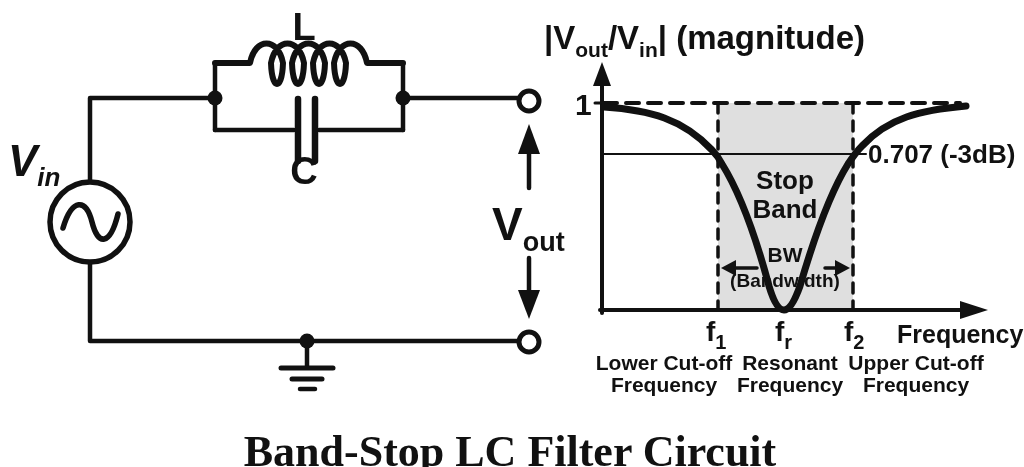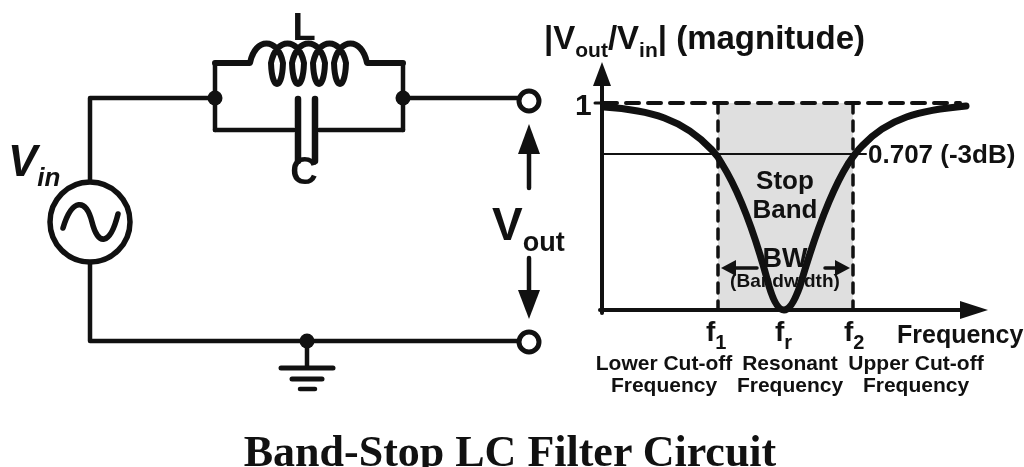--- a/index.html
+++ b/index.html
@@ -109,21 +109,21 @@
   <div class="lbl" style="left:492px;top:197px;text-align:center;"><span class="vout-main">V</span><span class="vout-sub sub">out</span></div>
 
   <div class="lbl gt" style="left:544px;top:19px;"><span>|V</span><span class="s">out</span><span>/V</span><span class="s">in</span><span>|</span><span> (magnitude)</span></div>
 
   <div class="lbl" style="left:575px;top:88px;font-size:30px;">1</div>
 
   <div class="lbl" style="left:868px;top:139px;font-size:26px;">0.707 (-3dB)</div>
 
   <div class="lbl center" style="left:720px;top:166px;width:130px;font-size:26px;line-height:29px;"><span>Stop</span><br><span>Band</span></div>
 
-  <div class="lbl center" style="left:745px;top:243px;width:80px;font-size:27px;">BW</div>
+  <div class="lbl center" style="left:745px;top:243px;width:80px;font-size:21px;">BW</div>
   <div class="lbl center" style="left:710px;top:270px;width:150px;font-size:19px;">(Bandwidth)</div>
 
   <div class="lbl ftick" style="left:706px;top:316px;"><span>f</span><span class="s">1</span></div>
   <div class="lbl ftick" style="left:775px;top:316px;"><span>f</span><span class="s">r</span></div>
   <div class="lbl ftick" style="left:844px;top:316px;"><span>f</span><span class="s">2</span></div>
 
   <div class="lbl" style="left:897px;top:320px;font-size:25px;">Frequency</div>
 
   <div class="lbl center" style="left:595px;top:352px;width:138px;font-size:21px;line-height:22px;"><span>Lower Cut-off</span><br><span>Frequency</span></div>
   <div class="lbl center" style="left:722px;top:352px;width:136px;font-size:21px;line-height:22px;"><span>Resonant</span><br><span>Frequency</span></div>

